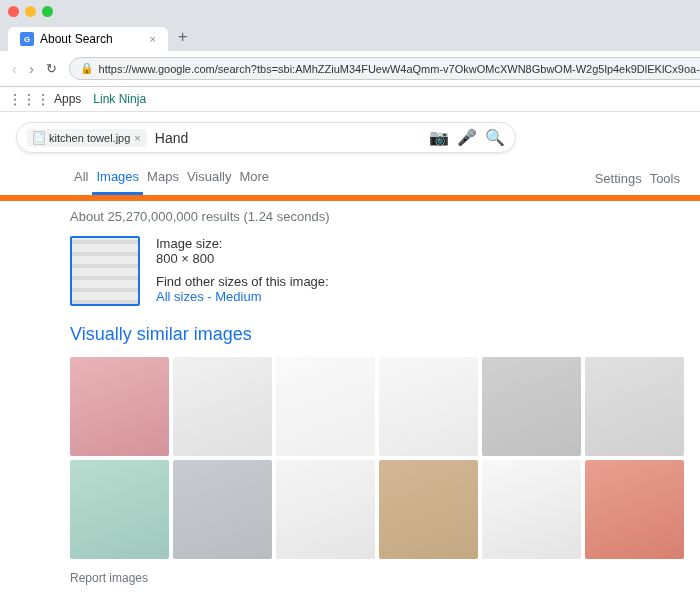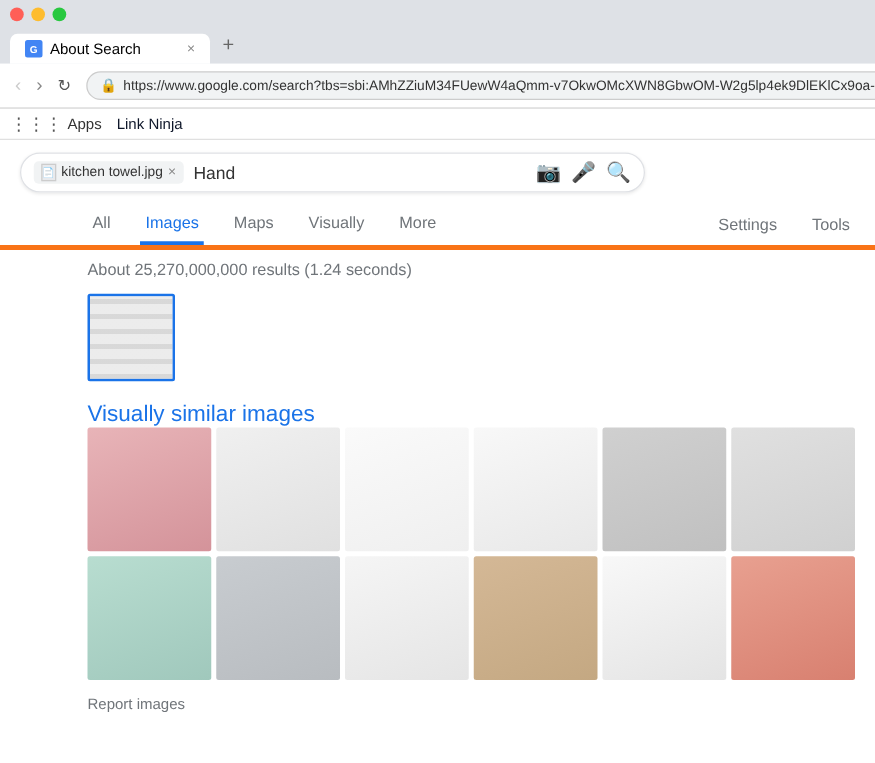--- a/index.html
+++ b/index.html
@@ -101,21 +101,21 @@
       background: #fff;
       padding: 4px 8px;
       display: flex;
       align-items: center;
       gap: 12px;
       border-bottom: 1px solid #e0e0e0;
       font-size: 12px;
     }
     .apps-btn { display: flex; align-items: center; gap: 4px; color: #333; }
     .apps-icon { font-size: 14px; color: #555; }
-    .bookmark-link { color: #0f172a; text-decoration: none; }
+    .bookmark-link { color: #0f766e; text-decoration: none; }
 
     
     .google-page {
       padding: 0;
       background: #fff;
     }
 
     
     .google-header {
       padding: 10px 16px 0 16px;
@@ -171,22 +171,21 @@
     .search-icons { display: flex; gap: 8px; align-items: center; }
     .camera-icon { font-size: 16px; color: #555; cursor: pointer; }
     .mic-icon { font-size: 16px; color: #4285f4; cursor: pointer; }
     .search-icon-btn { font-size: 16px; color: #4285f4; cursor: pointer; }
 
     
     .nav-tabs {
       display: flex;
       align-items: center;
       padding: 8px 16px 0 70px;
-      border-bottom: 4px solid #f97316;
-      gap: 20px;
+      border-bottom: 6px solid #f97316;
     }
     .nav-tab {
       padding: 8px 4px;
       font-size: 13px;
       color: #70757a;
       cursor: pointer;
       border-bottom: 3px solid transparent;
       text-decoration: none;
     }
     .nav-tab.active {
@@ -249,20 +248,21 @@
       color: #333;
     }
     .best-guess a { color: #1a73e8; text-decoration: none; font-style: italic; font-weight: 500; }
 
     
     .similar-section { padding: 4px 16px 4px 70px; }
     .similar-title {
       font-size: 18px;
       color: #1a73e8;
       text-decoration: none;
+      margin-bottom: 12px;
       display: block;
     }
     .image-grid {
       display: grid;
       grid-template-columns: repeat(6, 1fr);
       gap: 4px;
       margin-bottom: 4px;
     }
     .image-grid-item {
       width: 100%;
@@ -360,20 +360,30 @@
     <span class="nav-settings">Settings</span>
     <span class="nav-tools">Tools</span>
   </div>
 
   <div class="results-info">About 25,270,000,000 results (1.24 seconds)</div>
 
   <div class="image-info-section">
     <div class="image-thumbnail-box">
       <div class="towel-img"></div>
     </div>
+    <div class="image-details">
+      <div class="size-info">
+        <span>Image size:</span><br>
+        <span>800 × 800</span>
+      </div>
+      <div class="find-sizes">
+        <span>Find other sizes of this image:</span><br>
+        <a href="#">All sizes - Medium</a>
+      </div>
+    </div>
   </div>
 
 
   <div class="similar-section">
     <a class="similar-title" href="#">Visually similar images</a>
     <div class="image-grid">
       <div class="image-grid-item img-pink"></div>
       <div class="image-grid-item img-white1"></div>
       <div class="image-grid-item img-white2"></div>
       <div class="image-grid-item img-white3"></div>

